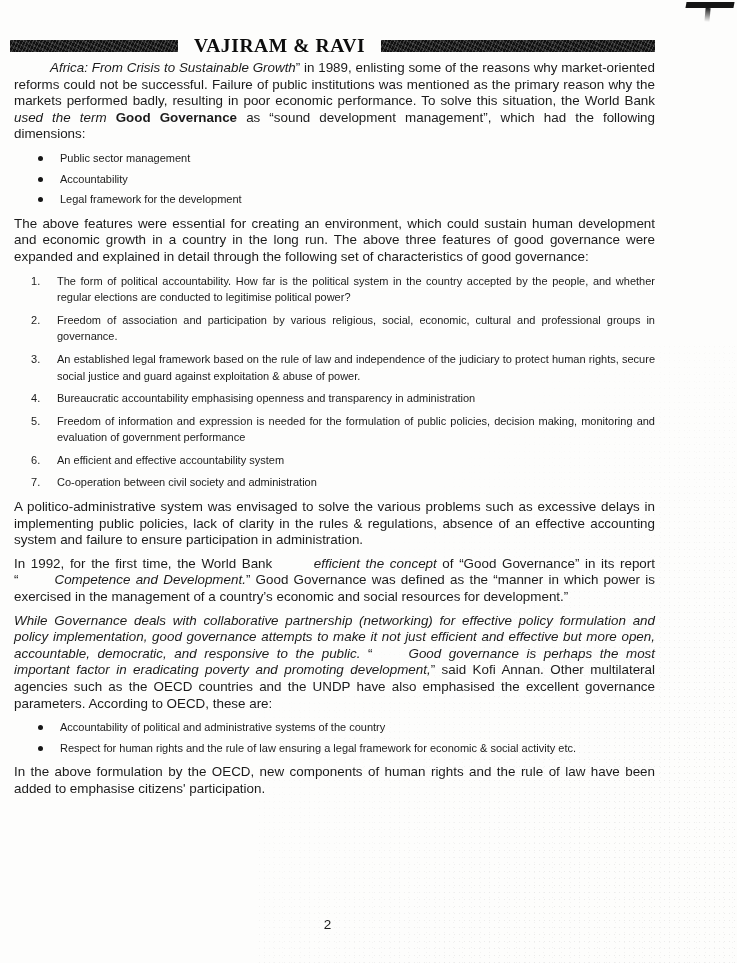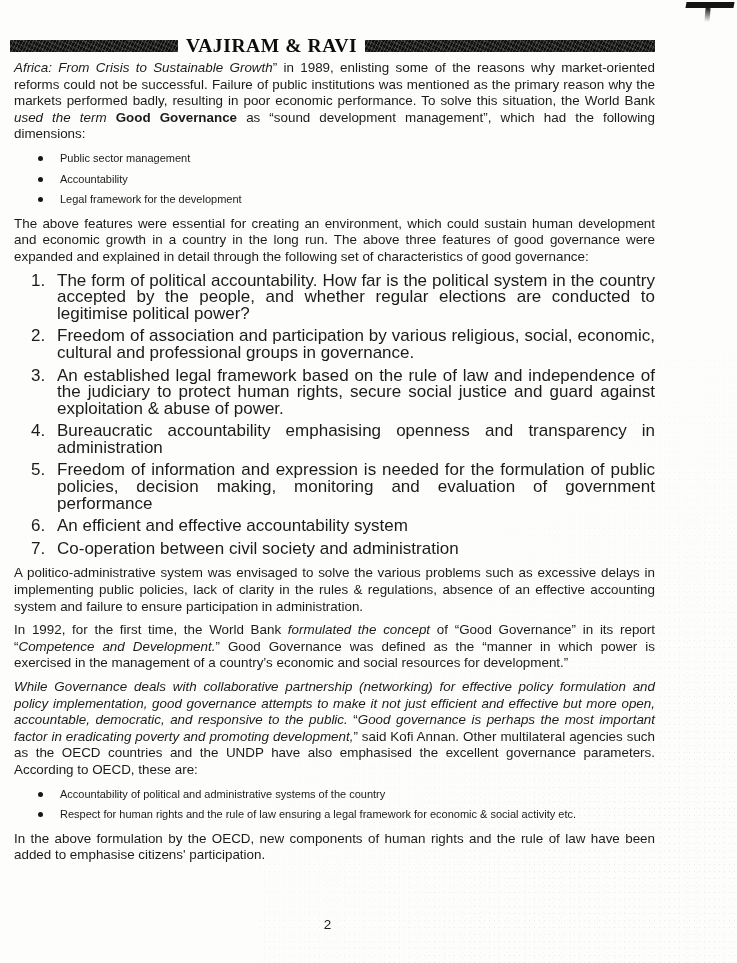--- a/index.html
+++ b/index.html
@@ -47,45 +47,45 @@
     height:12px; background-color:#101010;
     background-image:
       repeating-linear-gradient(115deg, rgba(255,255,255,.18) 0 1px, transparent 1px 3px),
       repeating-linear-gradient(25deg, rgba(255,255,255,.09) 0 2px, transparent 2px 5px);
   }
   .mast-bar.left { width:168px; flex:none; }
   .mast-bar.right { flex:1; }
   .mast-title {
     font-family:"Liberation Serif", serif;
     font-weight:bold; font-size:19.5px; letter-spacing:.6px;
-    white-space:nowrap; padding:0 8px; color:#0d0d0d;
+    white-space:nowrap; padding:0 16px; color:#0d0d0d;
   }
   
   .doc-body { margin:5px 82px 0 14px; }
   .doc-body p {
     font-size:13.4px; line-height:16.6px;
     text-align:justify; margin-bottom:7px;
   }
-  .it { font-style:italic; }
+  .it { font-style:italic;margin-left:36px; }
   .bd { font-weight:bold; }
   .bi { font-weight:normal; font-style:italic; }
   ul.bullets, ol.numbered { list-style:none; margin:1px 0 8px 0; }
   ul.bullets li {
     position:relative; padding-left:46px; margin-bottom:4px;
     font-size:11px; line-height:16.6px; text-align:justify;
   }
   ul.bullets li::before {
     content:""; position:absolute; left:24px; top:6px;
     width:5px; height:5px; border-radius:50%; background:#171717;
   }
   ol.numbered { counter-reset:item; }
   ol.numbered li {
     position:relative; counter-increment:item;
     padding-left:43px; margin-bottom:6px;
-    font-size:17px; line-height:16.6px; text-align:justify;
+    font-size:11px; line-height:16.6px; text-align:justify;
   }
   ol.numbered li::before {
     content:counter(item) "."; position:absolute; left:17px; top:0;
   }
   .page-number {
     position:absolute; bottom:31px; left:0; right:82px;
     text-align:center; font-size:13.5px; color:#1b1b1b;
   }
 </style>
 </head>
@@ -118,21 +118,21 @@
       <li>Freedom of association and participation by various religious, social, economic, cultural and professional groups in governance.</li>
       <li>An established legal framework based on the rule of law and independence of the judiciary to protect human rights, secure social justice and guard against exploitation &amp; abuse of power.</li>
       <li>Bureaucratic accountability emphasising openness and transparency in administration</li>
       <li>Freedom of information and expression is needed for the formulation of public policies, decision making, monitoring and evaluation of government performance</li>
       <li>An efficient and effective accountability system</li>
       <li>Co-operation between civil society and administration</li>
     </ol>
 
     <p>A politico-administrative system was envisaged to solve the various problems such as excessive delays in implementing public policies, lack of clarity in the rules &amp; regulations, absence of an effective accounting system and failure to ensure participation in administration.</p>
 
-    <p><span>In 1992, for the first time, the World Bank </span><span class="it">formulated the concept</span><span> of “Good Governance” in its report “</span><span class="it">Competence and Development.</span><span>” Good Governance was defined as the “manner in which power is exercised in the management of a country’s economic and social resources for development.”</span></p>
+    <p><span>In 1992, for the first time, the World Bank </span><span class="it">efficient the concept</span><span> of “Good Governance” in its report “</span><span class="it">Competence and Development.</span><span>” Good Governance was defined as the “manner in which power is exercised in the management of a country’s economic and social resources for development.”</span></p>
 
     <p><span class="bi">While Governance deals with collaborative partnership (networking) for effective policy formulation and policy implementation, good governance attempts to make it not just efficient and effective but more open, accountable, democratic, and responsive to the public.</span><span> “</span><span class="it">Good governance is perhaps the most important factor in eradicating poverty and promoting development,</span><span>” said Kofi Annan. Other multilateral agencies such as the OECD countries and the UNDP have also emphasised the excellent governance parameters. According to OECD, these are:</span></p>
 
     <ul class="bullets">
       <li>Accountability of political and administrative systems of the country</li>
       <li>Respect for human rights and the rule of law ensuring a legal framework for economic &amp; social activity etc.</li>
     </ul>
 
     <p>In the above formulation by the OECD, new components of human rights and the rule of law have been added to emphasise citizens' participation.</p>
 

